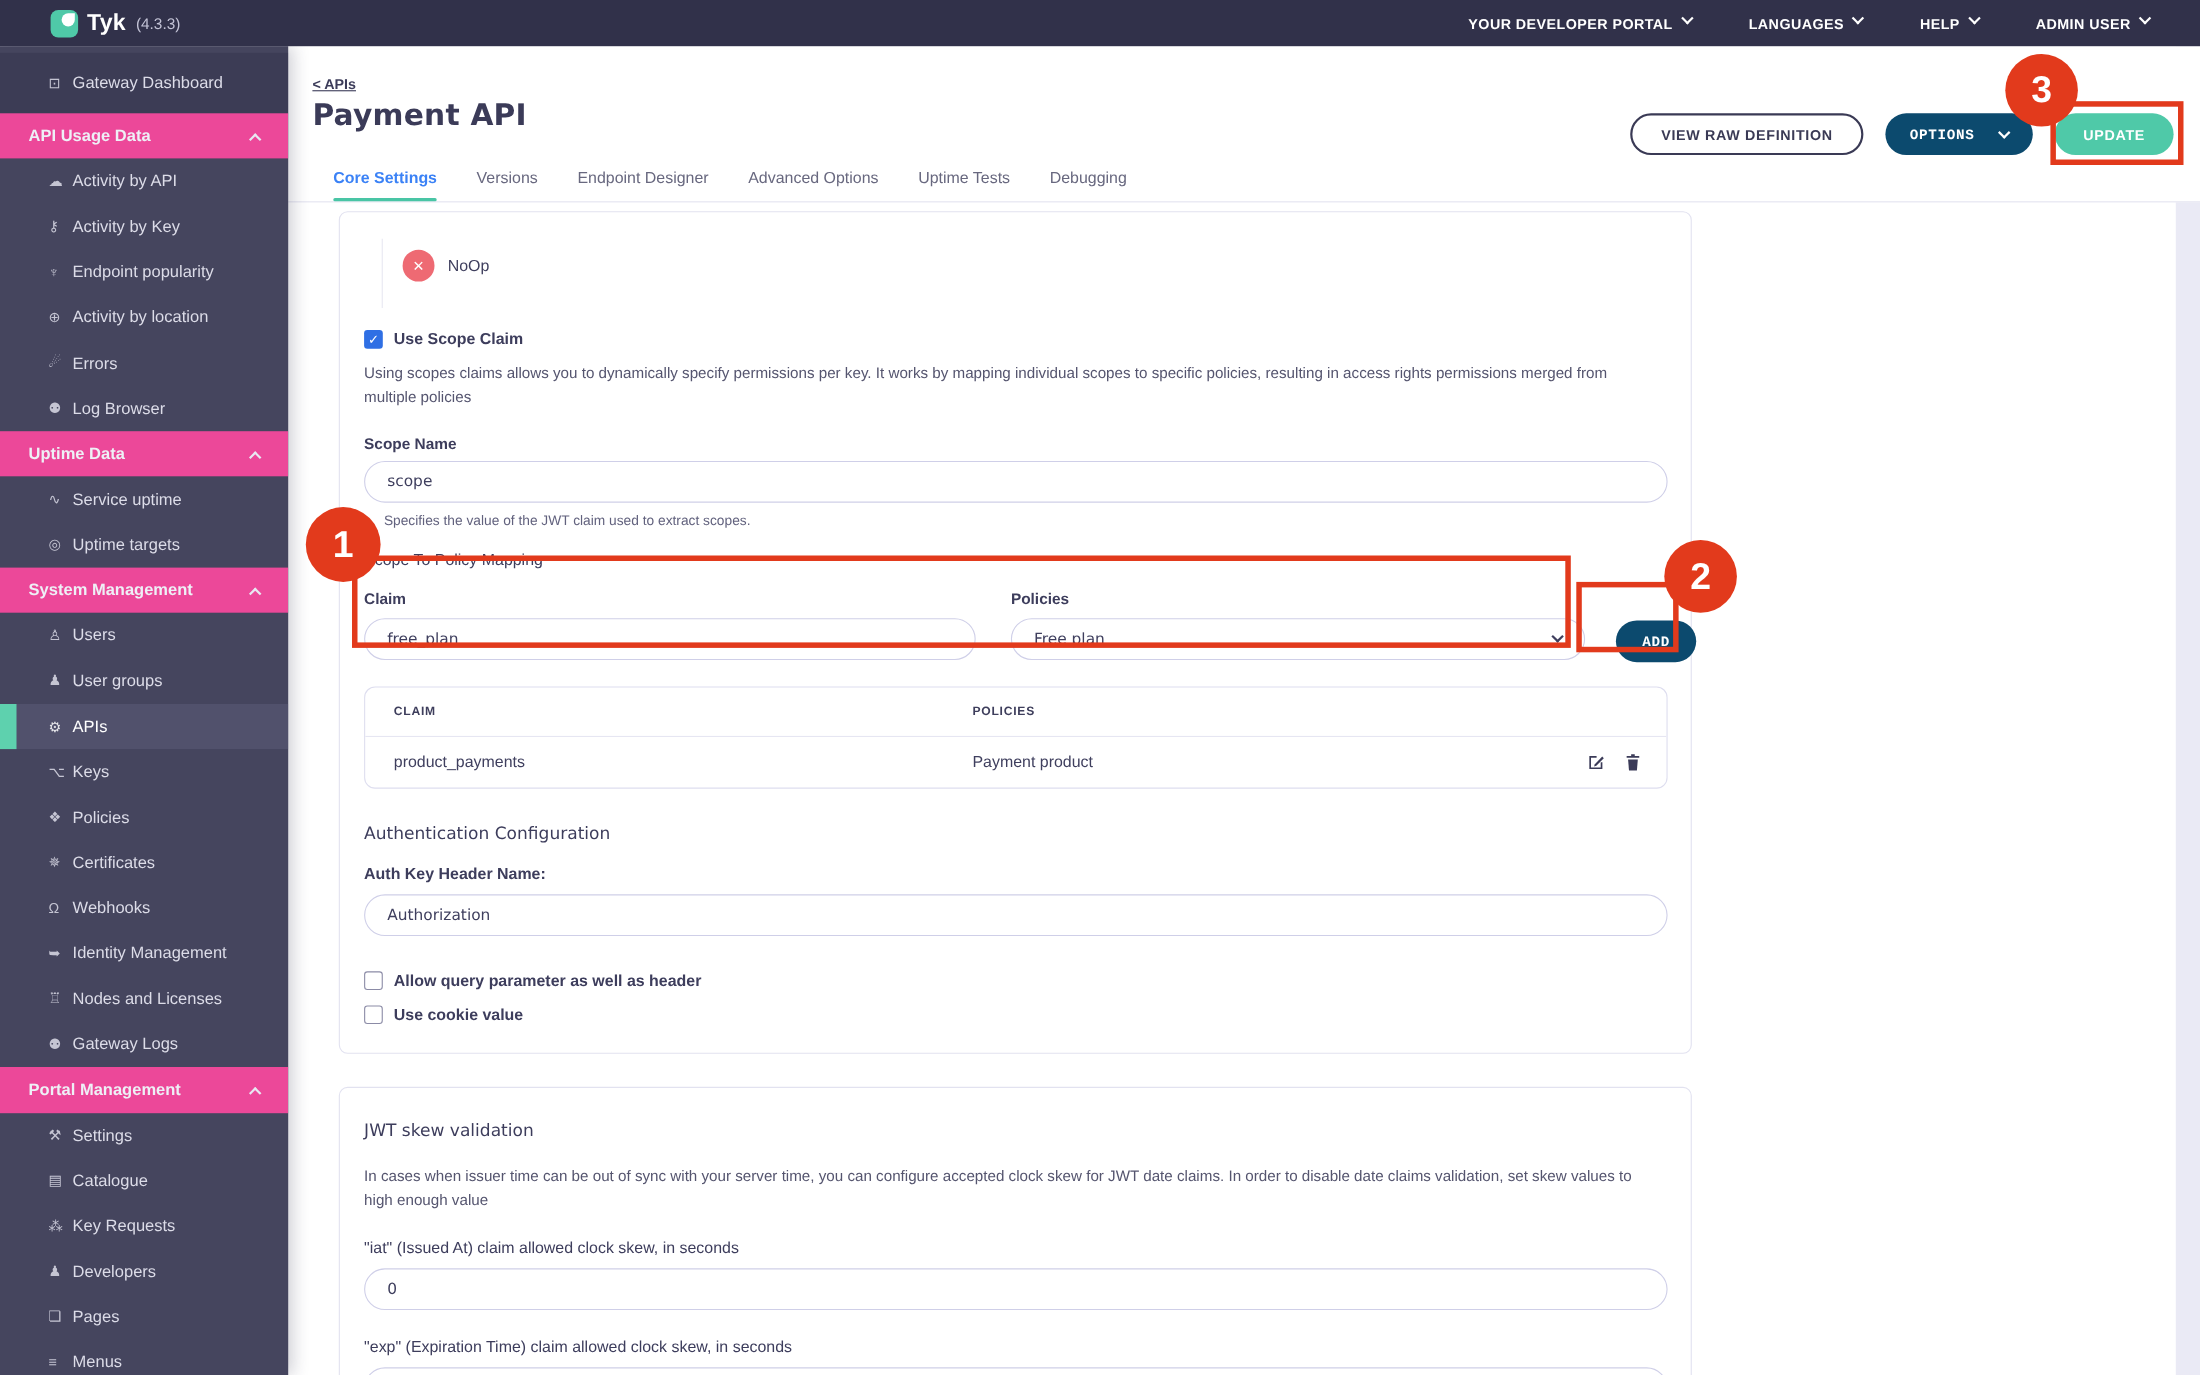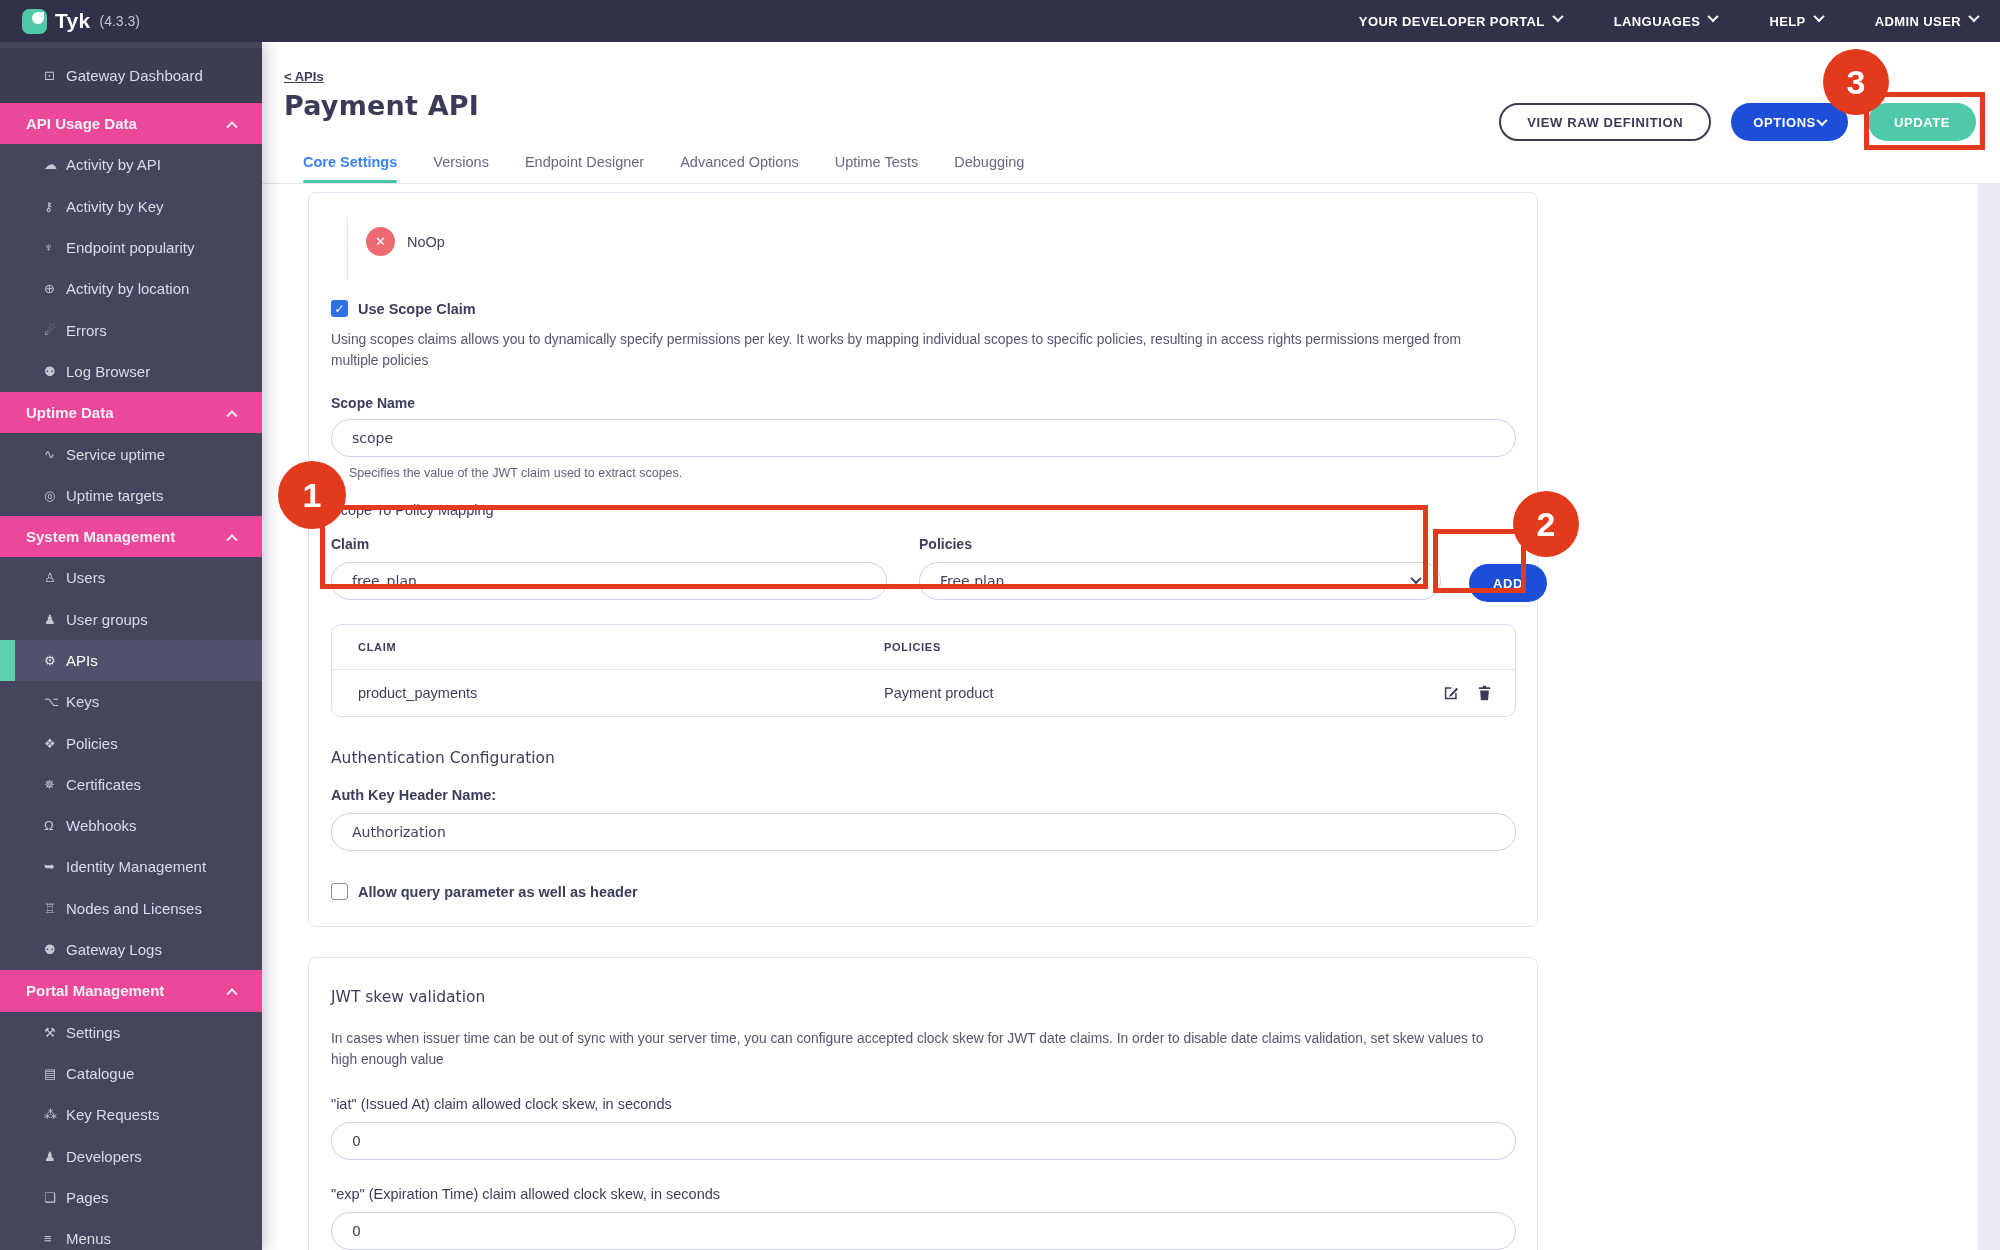--- a/index.html
+++ b/index.html
@@ -2,21 +2,21 @@
 <html><head>
 <meta charset="utf-8">
 <style>
   * { box-sizing: border-box; margin: 0; padding: 0; }
   html,body { width:2000px; height:1250px; overflow:hidden;
     font-family:"Liberation Sans","DejaVu Sans",sans-serif; background:#fff; }
   .page { position:relative; width:2000px; height:1250px; overflow:hidden; }
 
   
   .topbar { position:absolute; left:0; top:0; width:2000px; height:42px;
-    background:#31314a; display:flex; align-items:center; padding:0 22px; z-index:30; }
+    background:#31314a; display:flex; align-items:center; padding:0 46px; z-index:30; }
   .logo-box { width:25px; height:25px; border-radius:7px; background:#4fc9a8;
     position:relative; overflow:hidden; }
   .logo-leaf { position:absolute; right:3px; top:3px; width:12px; height:12px;
     background:#fff; border-radius:50% 0 50% 50%; }
   .brand { color:#fff; font-weight:bold; font-size:21px; margin-left:8px; letter-spacing:.3px; }
   .version { color:#c3c3d6; font-size:14px; margin-left:9px; }
   .topnav { margin-left:auto; display:flex; align-items:center; gap:52px; }
   .topnav-item { display:flex; align-items:flex-start; gap:9px; color:#fff;
     font-size:13px; font-weight:bold; letter-spacing:.4px; cursor:pointer; white-space:nowrap; }
   .chev { width:8px; height:8px; border-right:2px solid currentColor;
@@ -43,21 +43,21 @@
   .main-header { position:absolute; left:262px; top:42px; right:0; height:142px;
     background:#fff; border-bottom:1px solid #e3e3ef; z-index:10; }
   .breadcrumb { position:absolute; left:22px; top:27px; font-size:13px; font-weight:bold;
     color:#3c3c5a; text-decoration:underline; cursor:pointer; }
   .page-title { position:absolute; left:22px; top:48px; font-size:27px; font-weight:bold;
     color:#3b3b58; font-family:"DejaVu Sans","Liberation Sans",sans-serif; letter-spacing:.2px; }
   .hdr-buttons { position:absolute; right:24px; top:61px; display:flex; align-items:center; gap:20px; }
   .btn { height:38px; border-radius:19px; display:flex; align-items:center; justify-content:center;
     font-size:13px; font-weight:bold; letter-spacing:.6px; cursor:pointer; white-space:nowrap; }
   .btn-outline { border:2px solid #3a3a55; color:#3a3a55; background:#fff; padding:0 26px; }
-  .btn-dark { background:#1d4ed8; color:#fff; padding:0 22px; gap:2px; }
+  .btn-dark { background:#0c4a6e; color:#fff; padding:0 22px; gap:23px;font-family:Liberation Mono, monospace; }
   .btn-teal { background:#4fc9a8; color:#fff; padding:0 26px; }
   .tabs { position:absolute; left:22px; bottom:0; display:flex; gap:36px; }
   .tab { font-size:14.5px; color:#68687f; padding-bottom:13px; cursor:pointer; position:relative; }
   .tab.active { color:#3b82f6; font-weight:bold;margin-left:19px; }
   .tab.active::after { content:""; position:absolute; left:0; right:0; bottom:0;
     height:3px; background:#49c5a5; border-radius:2px; }
 
   
   .content { position:absolute; left:262px; top:184px; right:0; bottom:0;
     background:#fff; overflow:hidden; }
@@ -343,20 +343,24 @@
       </div>
 
       <div class="section-heading" style="margin-top:32px;">Authentication Configuration</div>
       <div class="field-label" style="margin-top:20px; font-size:14.5px;">Auth Key Header Name:</div>
       <div class="input" style="margin-top:10px; width:1185px;">Authorization</div>
 
       <div class="check-row" style="margin-top:32px;">
         <div class="checkbox empty"></div>
         <div class="check-label" style="font-weight:bold;">Allow query parameter as well as header</div>
       </div>
+      <div class="check-row" style="margin-top:14px;">
+        <div class="checkbox empty"></div>
+        <div class="check-label" style="font-weight:bold;">Use cookie value</div>
+      </div>
     </div>
 
     <div class="card card2">
       <div class="section-heading">JWT skew validation</div>
       <div class="desc" style="margin-top:22px;">In cases when issuer time can be out of sync with your server time, you can configure accepted clock skew for JWT date claims. In order to disable date claims validation, set skew values to high enough value</div>
 
       <div class="field-label" style="margin-top:26px; font-weight:normal; font-size:14.5px;">"iat" (Issued At) claim allowed clock skew, in seconds</div>
       <div class="input" style="margin-top:10px; width:1185px;">0</div>
 
       <div class="field-label" style="margin-top:26px; font-weight:normal; font-size:14.5px;">"exp" (Expiration Time) claim allowed clock skew, in seconds</div>

